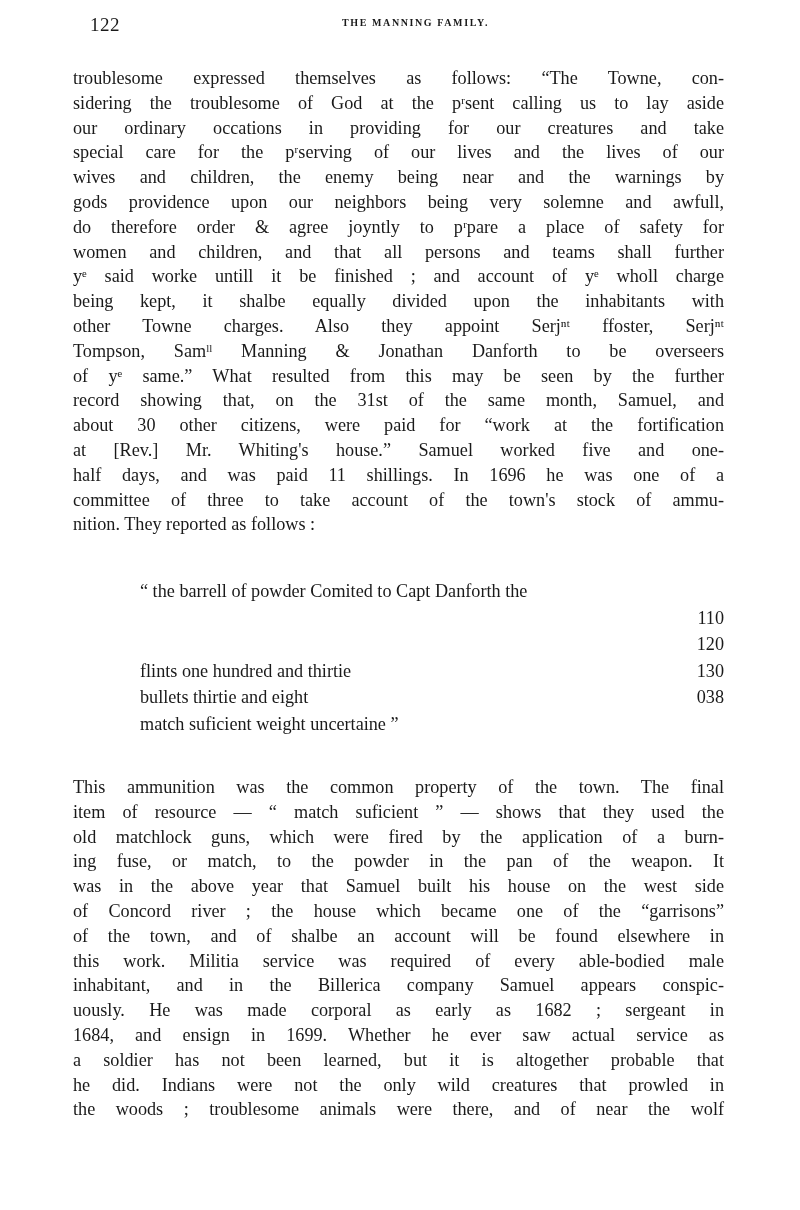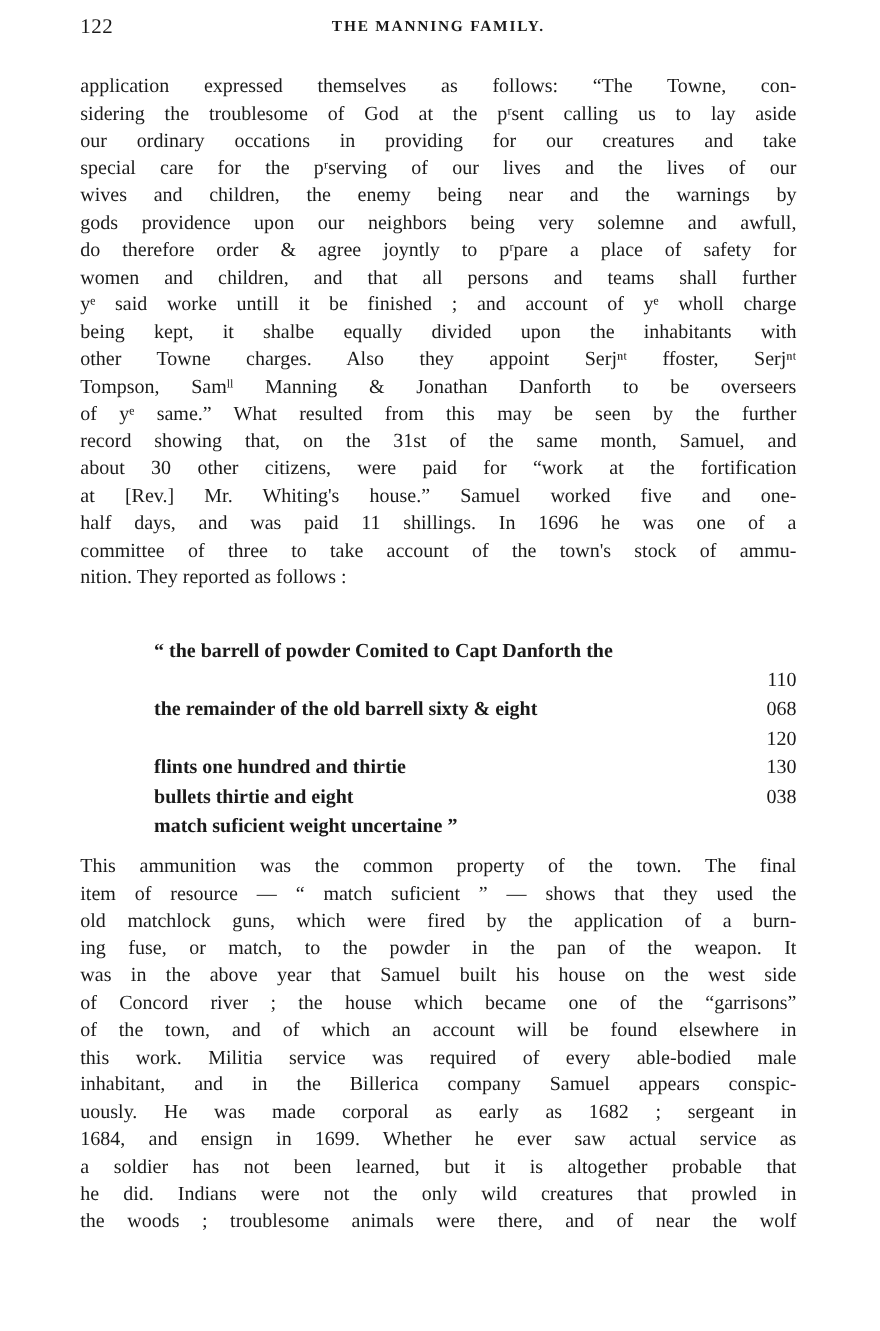--- a/index.html
+++ b/index.html
@@ -1,47 +1,47 @@
 <!DOCTYPE html>
 <html><head>
 <meta charset="utf-8">
 <style>
   html, body { margin: 0; padding: 0; background: #ffffff; }
   body { width: 800px; height: 1210px; position: relative; overflow: hidden;
          font-family: "Liberation Serif", "DejaVu Serif", serif; color: #1a1a1a; }
   .page { position: absolute; left: 0; top: 0; width: 800px; height: 1210px; }
-  .header { position: absolute; left: 73px; top: 14px; width: 651px; height: 26px; }
+  .header { position: absolute; left: 90px; top: 14px; width: 651px; height: 26px; }
   .page-num { position: absolute; left: 0; top: 0; font-size: 19px; letter-spacing: 0.5px; }
   .running-title { position: absolute; left: 0; right: 0; top: 3px; text-align: center;
-                   font-size: 14px; font-weight: bold; letter-spacing: 1.6px; }
+                   font-size: 10px; font-weight: bold; letter-spacing: 1.6px; }
   .body-text { position: absolute; left: 73px; width: 651px; font-size: 18.2px; }
   .line { height: 24.8px; line-height: 24.8px; white-space: nowrap; text-align: justify;
           text-align-last: justify; }
   .line.last { text-align-last: left; font-family: Liberation Serif, serif; }
   .para1 { top: 66px; }
   .table { position: absolute; left: 140px; width: 584px; top: 578px; font-size: 18.2px; }
   .trow { position: relative; height: 26.5px; line-height: 26.5px; white-space: nowrap; }
-  .trow .desc { position: absolute; left: 0; font-weight: bold; }
+  .trow .desc { position: absolute; left: 0; }
   .trow .desc.indent1 { left: 0; }
   .trow .desc.indent2 { left: 56px; }
   .trow .val { position: absolute; right: 0; }
   .para2 { top: 775px; }
 </style>
 </head>
 <body>
 
 <div class="page">
 
   <div class="header">
     <span class="page-num">122</span>
     <div class="running-title">THE MANNING FAMILY.</div>
   </div>
 
   <div class="body-text para1">
-    <div class="line">application expressed themselves as follows: “The Towne, con-</div>
+    <div class="line">troublesome expressed themselves as follows: “The Towne, con-</div>
     <div class="line">sidering the troublesome of God at the pʳsent calling us to lay aside</div>
     <div class="line">our ordinary occations in providing for our creatures and take</div>
     <div class="line">special care for the pʳserving of our lives and the lives of our</div>
     <div class="line">wives and children, the enemy being near and the warnings by</div>
     <div class="line">gods providence upon our neighbors being very solemne and awfull,</div>
     <div class="line">do therefore order &amp; agree joyntly to pʳpare a place of safety for</div>
     <div class="line">women and children, and that all persons and teams shall further</div>
     <div class="line">yᵉ said worke untill it be finished ; and account of yᵉ wholl charge</div>
     <div class="line">being kept, it shalbe equally divided upon the inhabitants with</div>
     <div class="line">other Towne charges.  Also they appoint Serjⁿᵗ ffoster, Serjⁿᵗ</div>
@@ -57,24 +57,20 @@
 
   <div class="table">
     <div class="trow">
       <span class="desc indent1">“ the barrell of powder Comited to Capt Danforth the</span>
       <span class="val"></span>
     </div>
     <div class="trow">
       <span class="val">110</span>
     </div>
     <div class="trow">
-      <span class="desc">the remainder of the old barrell sixty &amp; eight</span>
-      <span class="val">068</span>
-    </div>
-    <div class="trow">
       <span class="val">120</span>
     </div>
     <div class="trow">
       <span class="desc">flints one hundred and thirtie</span>
       <span class="val">130</span>
     </div>
     <div class="trow">
       <span class="desc">bullets thirtie and eight</span>
       <span class="val">038</span>
     </div>
@@ -84,21 +80,21 @@
     </div>
   </div>
 
   <div class="body-text para2">
     <div class="line">This ammunition was the common property of the town.  The final</div>
     <div class="line">item of resource — “ match suficient ” — shows that they used the</div>
     <div class="line">old matchlock guns, which were fired by the application of a burn-</div>
     <div class="line">ing fuse, or match, to the powder in the pan of the weapon.  It</div>
     <div class="line">was in the above year that Samuel built his house on the west side</div>
     <div class="line">of Concord river ; the house which became one of the “garrisons”</div>
-    <div class="line">of the town, and of which an account will be found elsewhere in</div>
+    <div class="line">of the town, and of shalbe an account will be found elsewhere in</div>
     <div class="line">this work.  Militia service was required of every able-bodied male</div>
     <div class="line">inhabitant, and in the Billerica company Samuel appears conspic-</div>
     <div class="line">uously.  He was made corporal as early as 1682 ; sergeant in</div>
     <div class="line">1684, and ensign in 1699.  Whether he ever saw actual service as</div>
     <div class="line">a soldier has not been learned, but it is altogether probable that</div>
     <div class="line">he did.  Indians were not the only wild creatures that prowled in</div>
     <div class="line">the woods ; troublesome animals were there, and of near the wolf</div>
   </div>
 
 </div>

